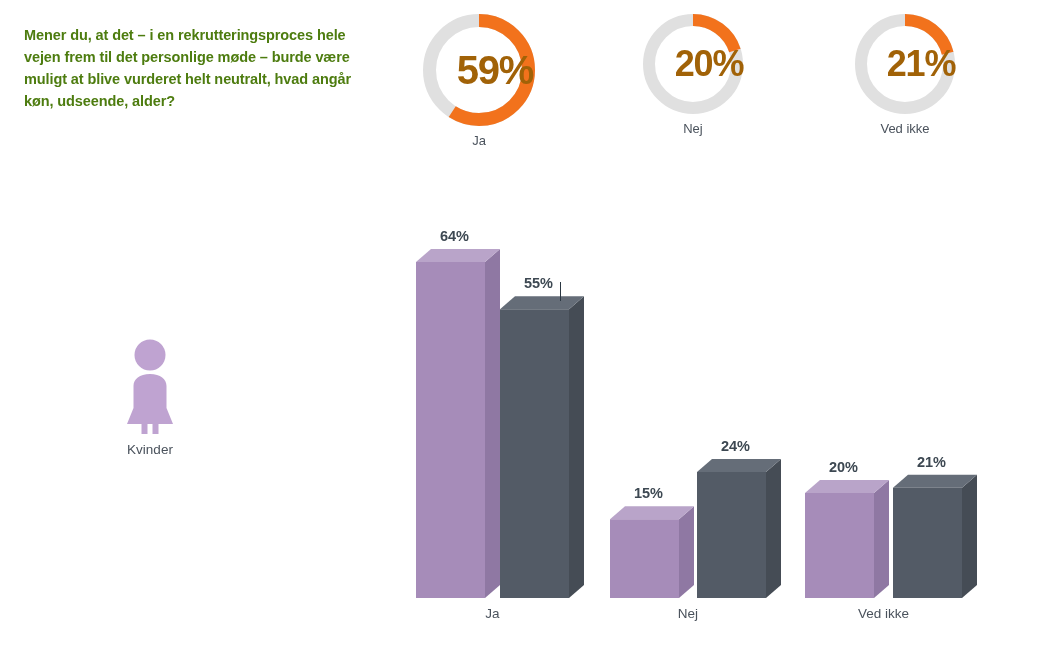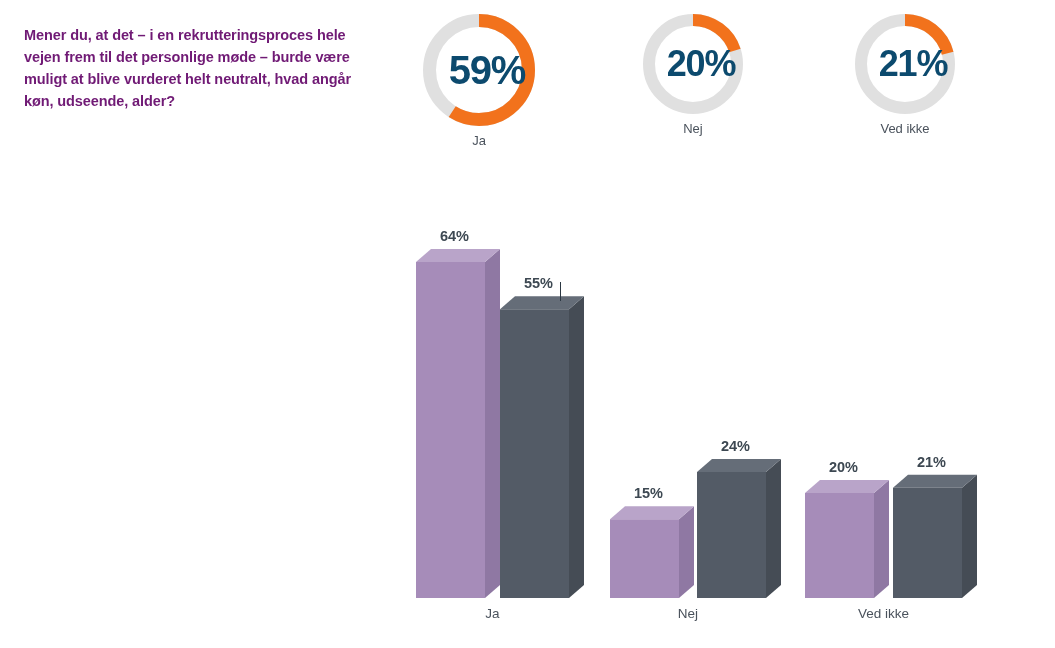--- a/index.html
+++ b/index.html
@@ -20,21 +20,21 @@
 
   
   #question {
     position: absolute;
     left: 24px;
     top: 24px;
     width: 330px;
     font-size: 14.5px;
     font-weight: bold;
     line-height: 1.52;
-    color: #701a75;
+    color: #4d7c0f;
     letter-spacing: -0.1px;
   }
 
   
   #donut-row {
     position: absolute;
     left: 400px;
     top: 14px;
     width: 640px;
     height: 180px;
@@ -46,29 +46,29 @@
   }
   .donut-wrap {
     position: relative;
     margin: 0 auto;
   }
   .donut-wrap svg {
     display: block;
   }
   .donut-value {
     position: absolute;
-    left: 8px;
+    left: 16px;
     top: 0;
     width: 100%;
     height: 100%;
     display: flex;
     align-items: center;
     justify-content: center;
     font-weight: bold;
-    color: #0c4a6e;
+    color: #a16207;
     letter-spacing: -1.2px;
   }
   .donut-label {
     margin-top: 7px;
     font-size: 13px;
     color: #4a525c;
     font-weight: normal;
   }
 
   
@@ -154,20 +154,27 @@
           <circle cx="50" cy="50" r="44" fill="none" stroke="#E0E0E0" stroke-width="12"></circle>
           <circle cx="50" cy="50" r="44" fill="none" stroke="#F2721C" stroke-width="12" stroke-dasharray="58.05663223833937 276.46015351590177" transform="rotate(-90 50 50)"></circle>
         </svg>
         <div class="donut-value" style="font-size: 36px;">21%</div>
       </div>
       <div class="donut-label">Ved ikke</div>
     </div>
   </div>
 
 <div id="legend">
+    <div class="legend-item" style="left: 0px;">
+      <svg width="56" height="96" viewBox="0 0 56 96">
+        <circle cx="28" cy="17" r="15.5" fill="#BFA3D1"></circle>
+        <path d="M28 36 C17.5 36 11.5 41 11.5 48 L11.5 70 L5 86 L19.5 86 L19.5 96 L25.5 96 L25.5 86 L30.5 86 L30.5 96 L36.5 96 L36.5 86 L51 86 L44.5 70 L44.5 48 C44.5 41 38.5 36 28 36 Z" fill="#BFA3D1"></path>
+      </svg>
+      <div class="legend-label">Kvinder</div>
+    </div>
   </div>
 
 <div id="bar-chart">
     <svg width="1055" height="648" viewBox="0 0 1055 648">
       <g>
         <polygon points="962,487.75 977,474.75 977,585 962,598" fill="#454C55"></polygon>
         <polygon points="893,487.75 908,474.75 977,474.75 962,487.75" fill="#656D78"></polygon>
         <polygon points="893,487.75 962,487.75 962,598 893,598" fill="#535B66"></polygon>
       </g>
       <text class="bar-val" x="931.5" y="466.75" text-anchor="middle">21%</text>

